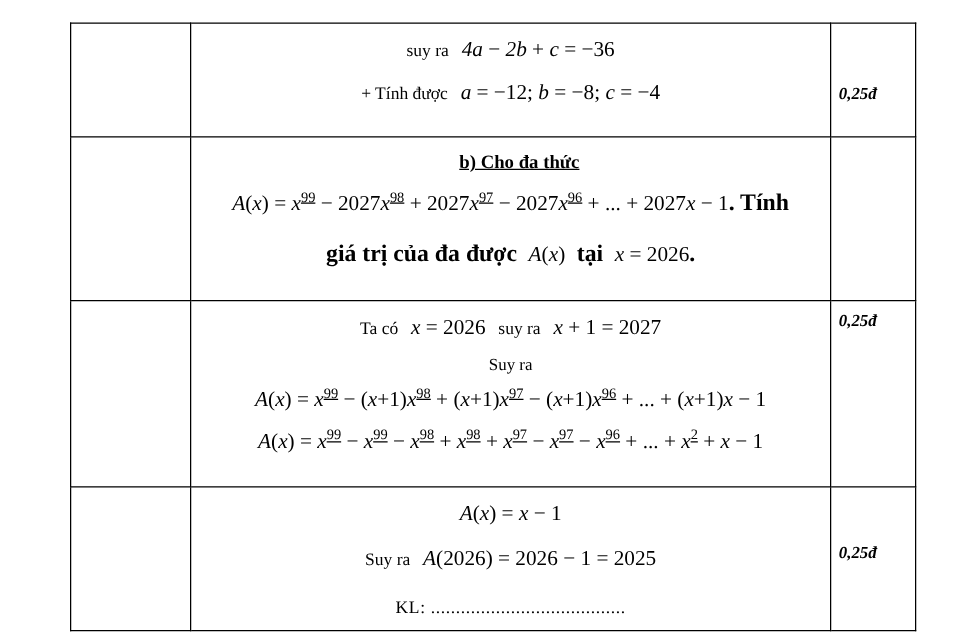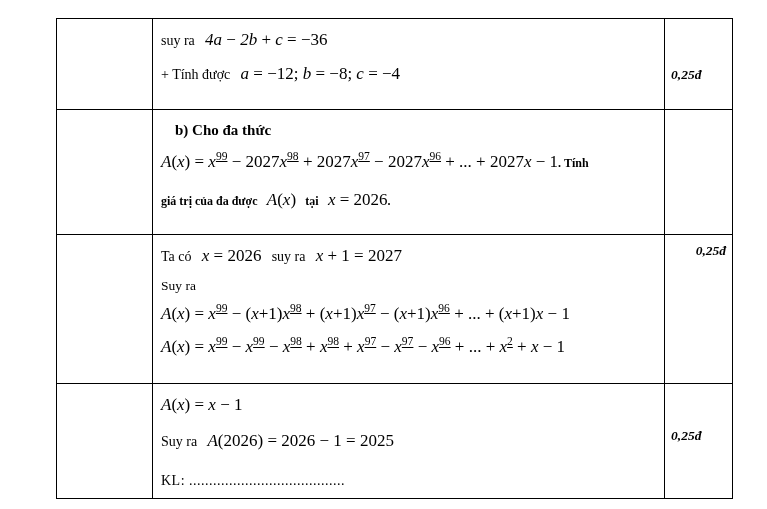--- a/index.html
+++ b/index.html
@@ -31,20 +31,21 @@
     border: 1px solid #000000;
     vertical-align: top;
     padding: 0;
   }
   col.c-left  { width: 96px; }
   col.c-mid   { width: 512px; }
   col.c-right { width: 68px; }
 
   .cell-pad {
     padding: 6px 8px 8px 8px;
+    text-align: center;
   }
   .row-a .cell-pad { padding-bottom: 10px; }
 
   .line {
     margin: 0 0 6px 0;
     line-height: 1.35;
   }
   .line.small { font-size: 13.5px; }
   .mathline {
     font-family: "Liberation Serif", serif;
@@ -64,33 +65,33 @@
     vertical-align: super;
     line-height: 0;
     text-decoration: underline;
   }
   .score {
     font-style: italic;
     font-weight: bold;
     font-size: 13.5px;
     padding: 8px 6px;
     white-space: nowrap;
-    text-align: right;
   }
   .heading-b {
     font-size: 15px;
     font-weight: bold;
     margin: 4px 0 10px 14px;
+    text-decoration: underline;
   }
   .bline {
     font-size: 17px;
     margin: 6px 0 12px 0;
     line-height: 1.5;
   }
-  .bline .bold { font-size: 12px; }
+  .bline .bold { font-size: 19px; }
   .dotted {
     font-size: 14px;
     letter-spacing: 0.5px;
   }
   .row-tall .cell-pad { padding-top: 8px; padding-bottom: 10px; }
 </style>
 </head>
 <body>
 
 <div class="page">

